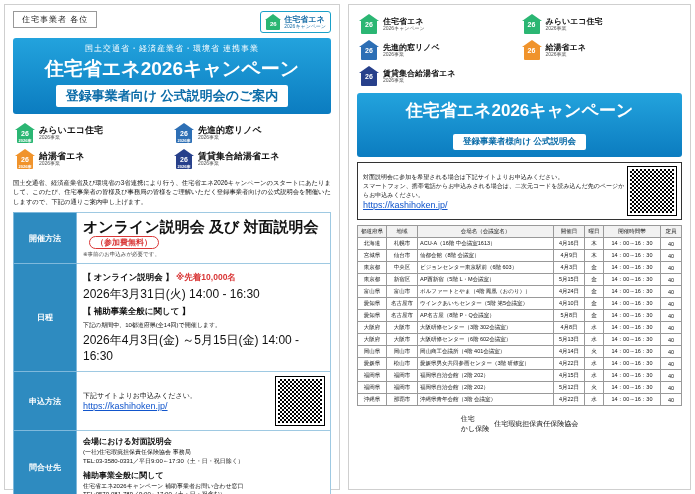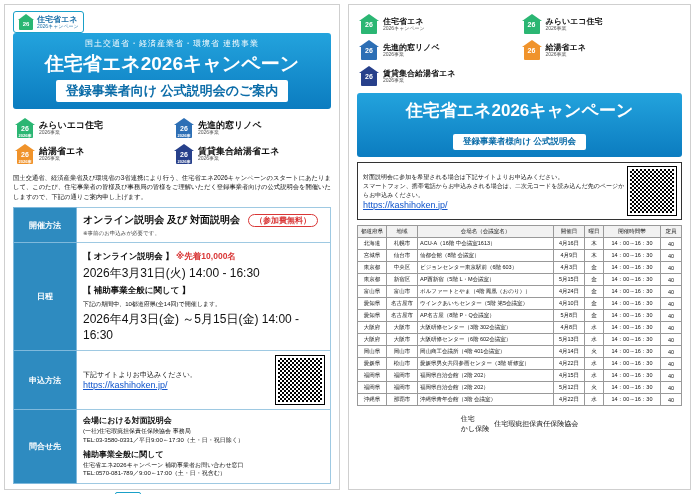--- a/index.html
+++ b/index.html
@@ -38,21 +38,21 @@
   }
   .badge-house .body{
     position:absolute;left:1px;top:5px;width:14px;height:11px;background:#2bb673;border-radius:1px;
     color:#fff;font-size:6px;text-align:center;line-height:11px;font-weight:bold;
   }
   .badge-text{line-height:1.15;}
   .badge-text .l1{font-size:8px;font-weight:bold;color:#1a6fa8;}
   .badge-text .l2{font-size:5px;color:#1a6fa8;}
 
   .banner{
-    background:#0f8fd0;
+    margin-top:5px;background:#0f8fd0;
     background:linear-gradient(180deg,#23a3dd 0%,#0b7cc0 100%);
     border-radius:3px;text-align:center;color:#fff;padding:5px 4px 7px;
   }
   .banner .sub1{font-size:8px;letter-spacing:1px;}
   .banner .title{font-size:19px;font-weight:bold;letter-spacing:0px;margin:2px 0 3px;}
   .banner .sub2{
     display:inline-block;background:#ffffff;color:#0b6ca8;border-radius:2px;
     font-size:13px;font-weight:bold;padding:2px 10px;
   }
   .progs{display:flex;flex-wrap:wrap;margin-top:6px;}
@@ -73,21 +73,21 @@
   .p-name .n1{font-size:9px;font-weight:bold;}
   .p-name .n2{font-size:5px;color:#555;}
   .para{font-size:6.3px;line-height:1.5;margin-top:6px;text-align:justify;}
 
   table.info{width:100%;border-collapse:collapse;margin-top:6px;table-layout:fixed;}
   table.info th{
     background:#2e8bc0;color:#fff;font-size:8px;font-weight:bold;
     border:1px solid #7fb9dc;width:58px;vertical-align:middle;padding:4px 2px;
   }
   table.info td{border:1px solid #9ec9e2;padding:5px 6px;vertical-align:middle;background:#fff;}
-  .t-method{font-size:10px;font-weight:bold;}
+  .t-method{font-size:15px;font-weight:bold;}
   .t-free{color:#d93636;font-weight:bold;border:1px solid #d93636;border-radius:9px;padding:1px 6px;font-size:8px;margin-left:6px;}
   .note{font-size:5.5px;color:#444;margin-top:3px;}
   .blk{margin:3px 0;}
   .blk .hd{font-size:8.5px;font-weight:bold;}
   .blk .hd .red{color:#d93636;text-align:center;}
   .blk .bd{font-size:12px;margin-top:2px;}
   .blk .sm{font-size:6px;margin-top:3px;}
   .url{color:#1155cc;text-decoration:underline;font-size:9px;}
   .apply-wrap{display:flex;justify-content:space-between;align-items:center;}
   .qr{
@@ -129,20 +129,21 @@
   table.venue td{border:1px solid #999;padding:2px 2px;vertical-align:middle;}
   td.c{text-align:center;}
   .r-foot{display:flex;justify-content:center;align-items:center;gap:5px;margin-top:8px;}
 </style>
 </head>
 <body>
 
 <div class="sheet" id="page-left">
 
   <div class="l-top">
+    <div class="addressee">住宅事業者 各位</div>
     <div class="logo-badge">
       <div class="badge-house">
         <div class="roof"></div>
         <div class="body">26</div>
       </div>
       <div class="badge-text">
         <div class="l1">住宅省エネ</div>
         <div class="l2">2026キャンペーン</div>
       </div>
     </div>

